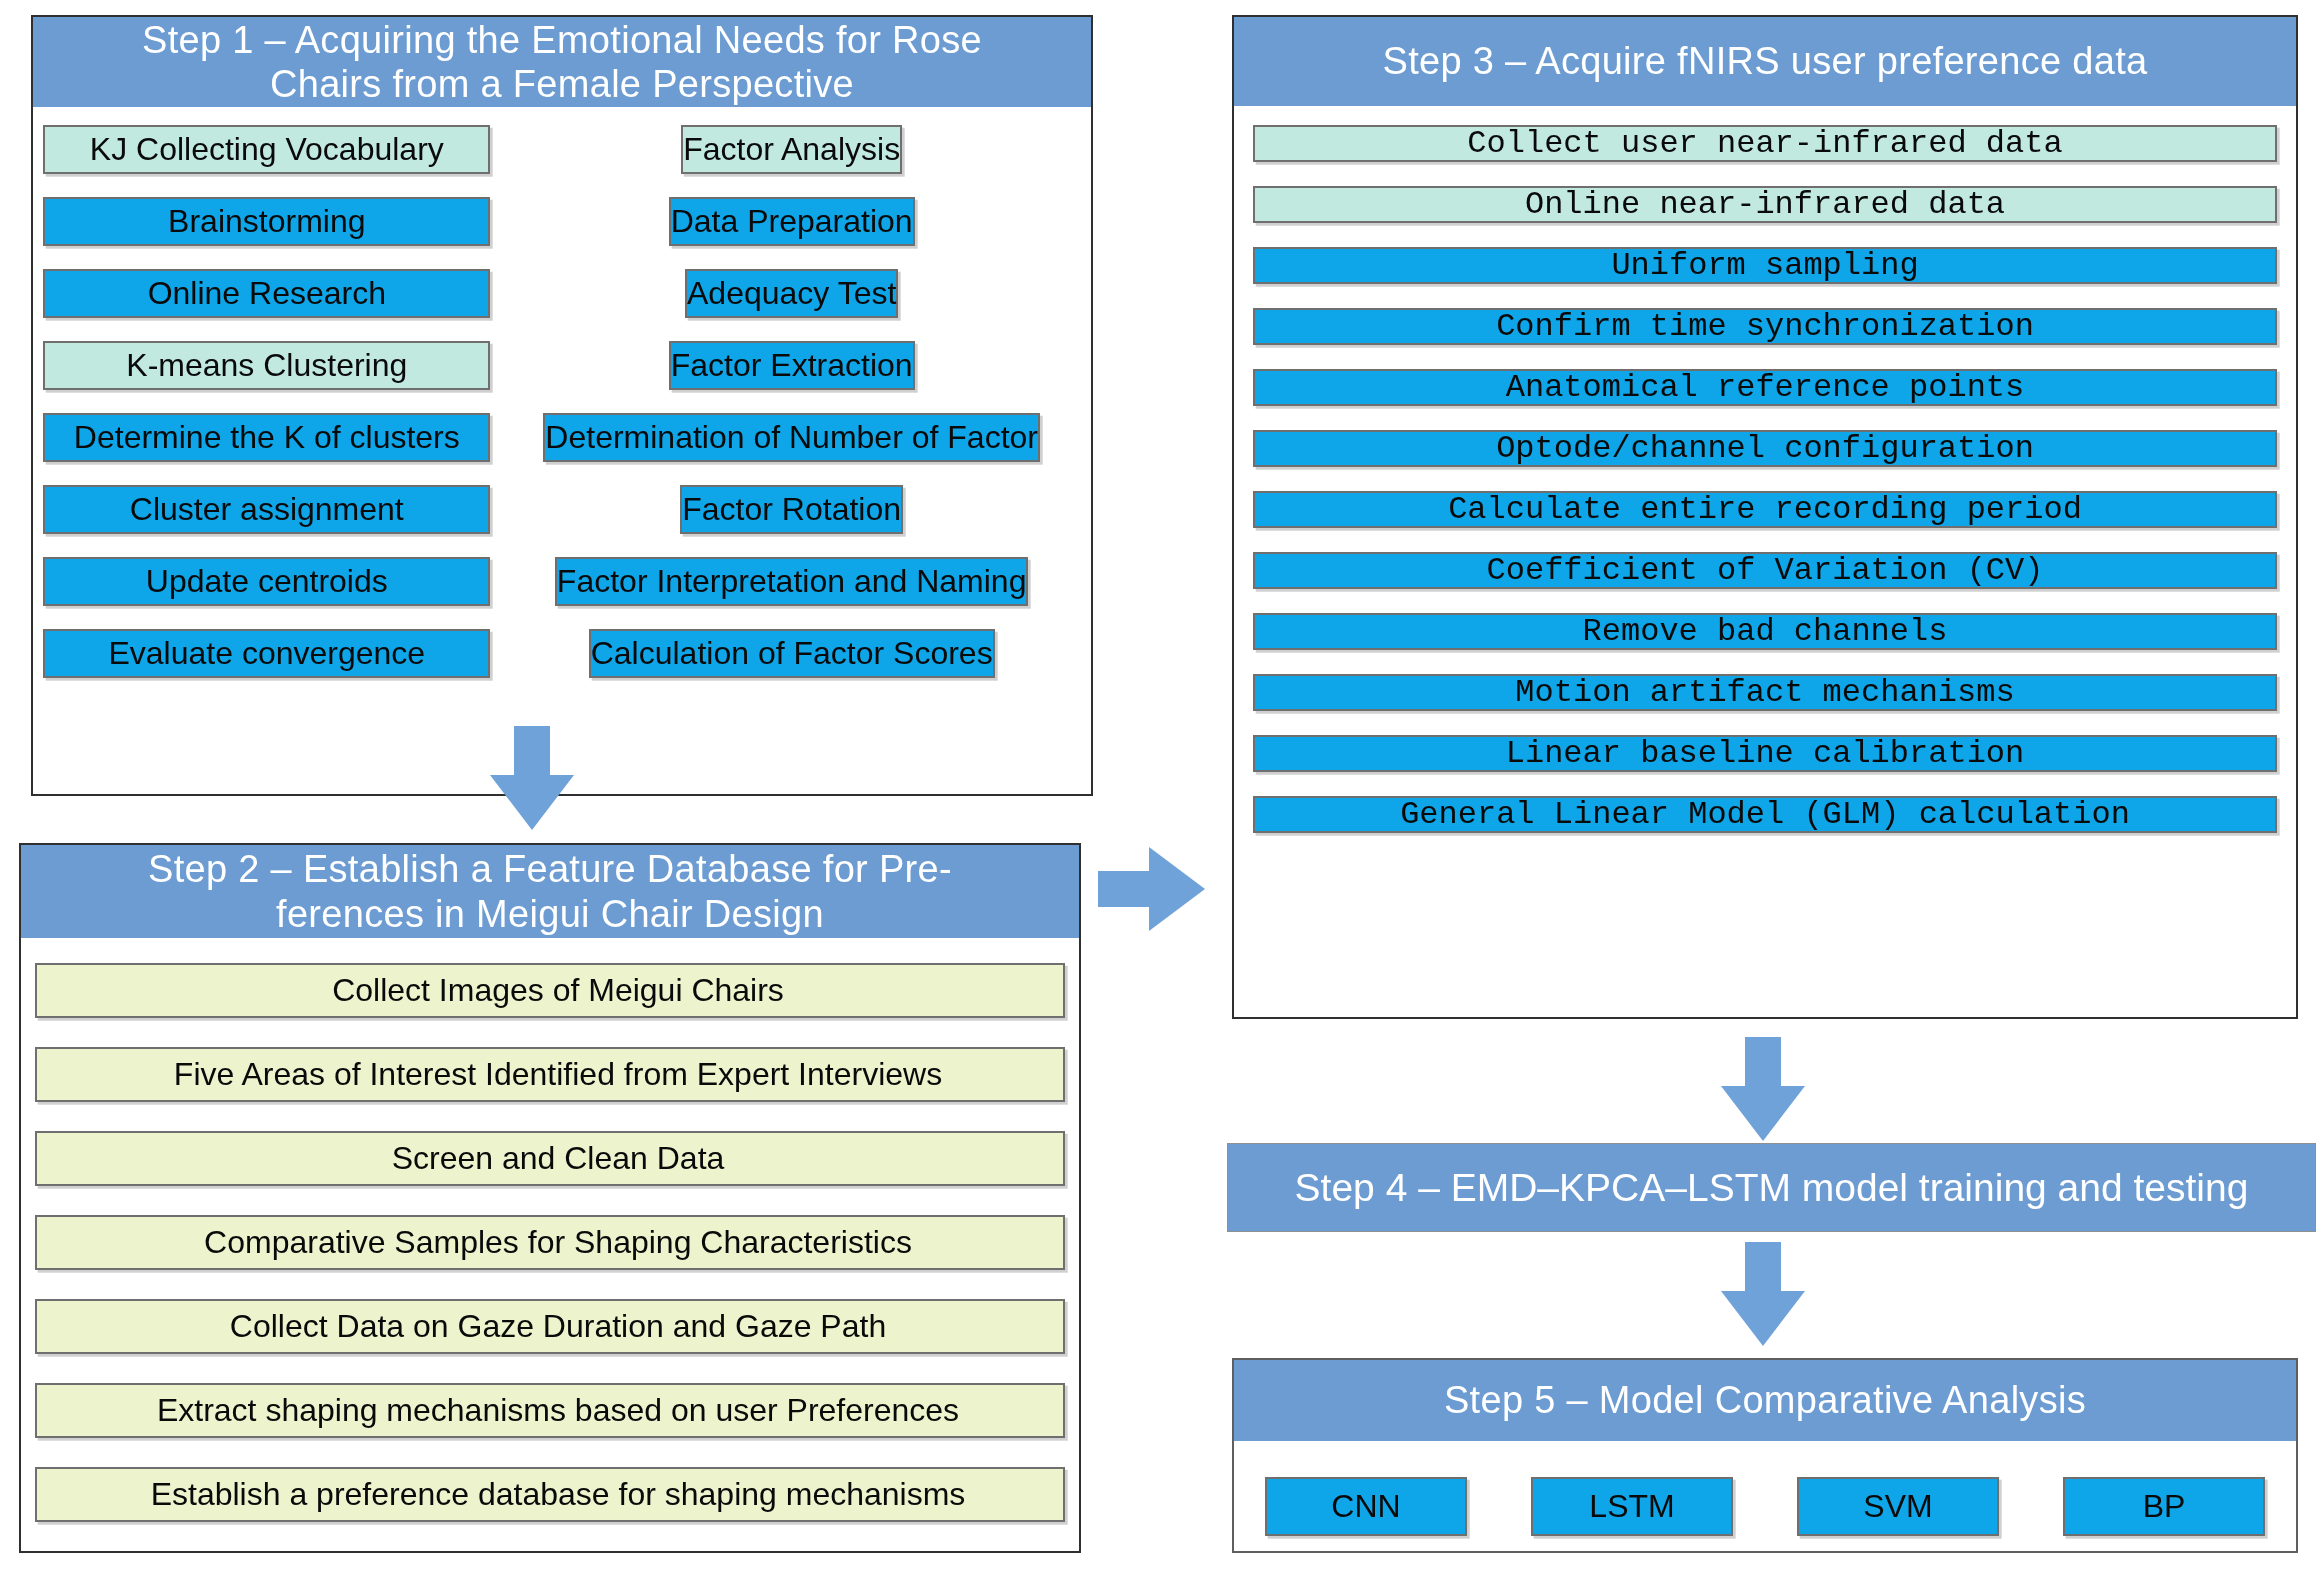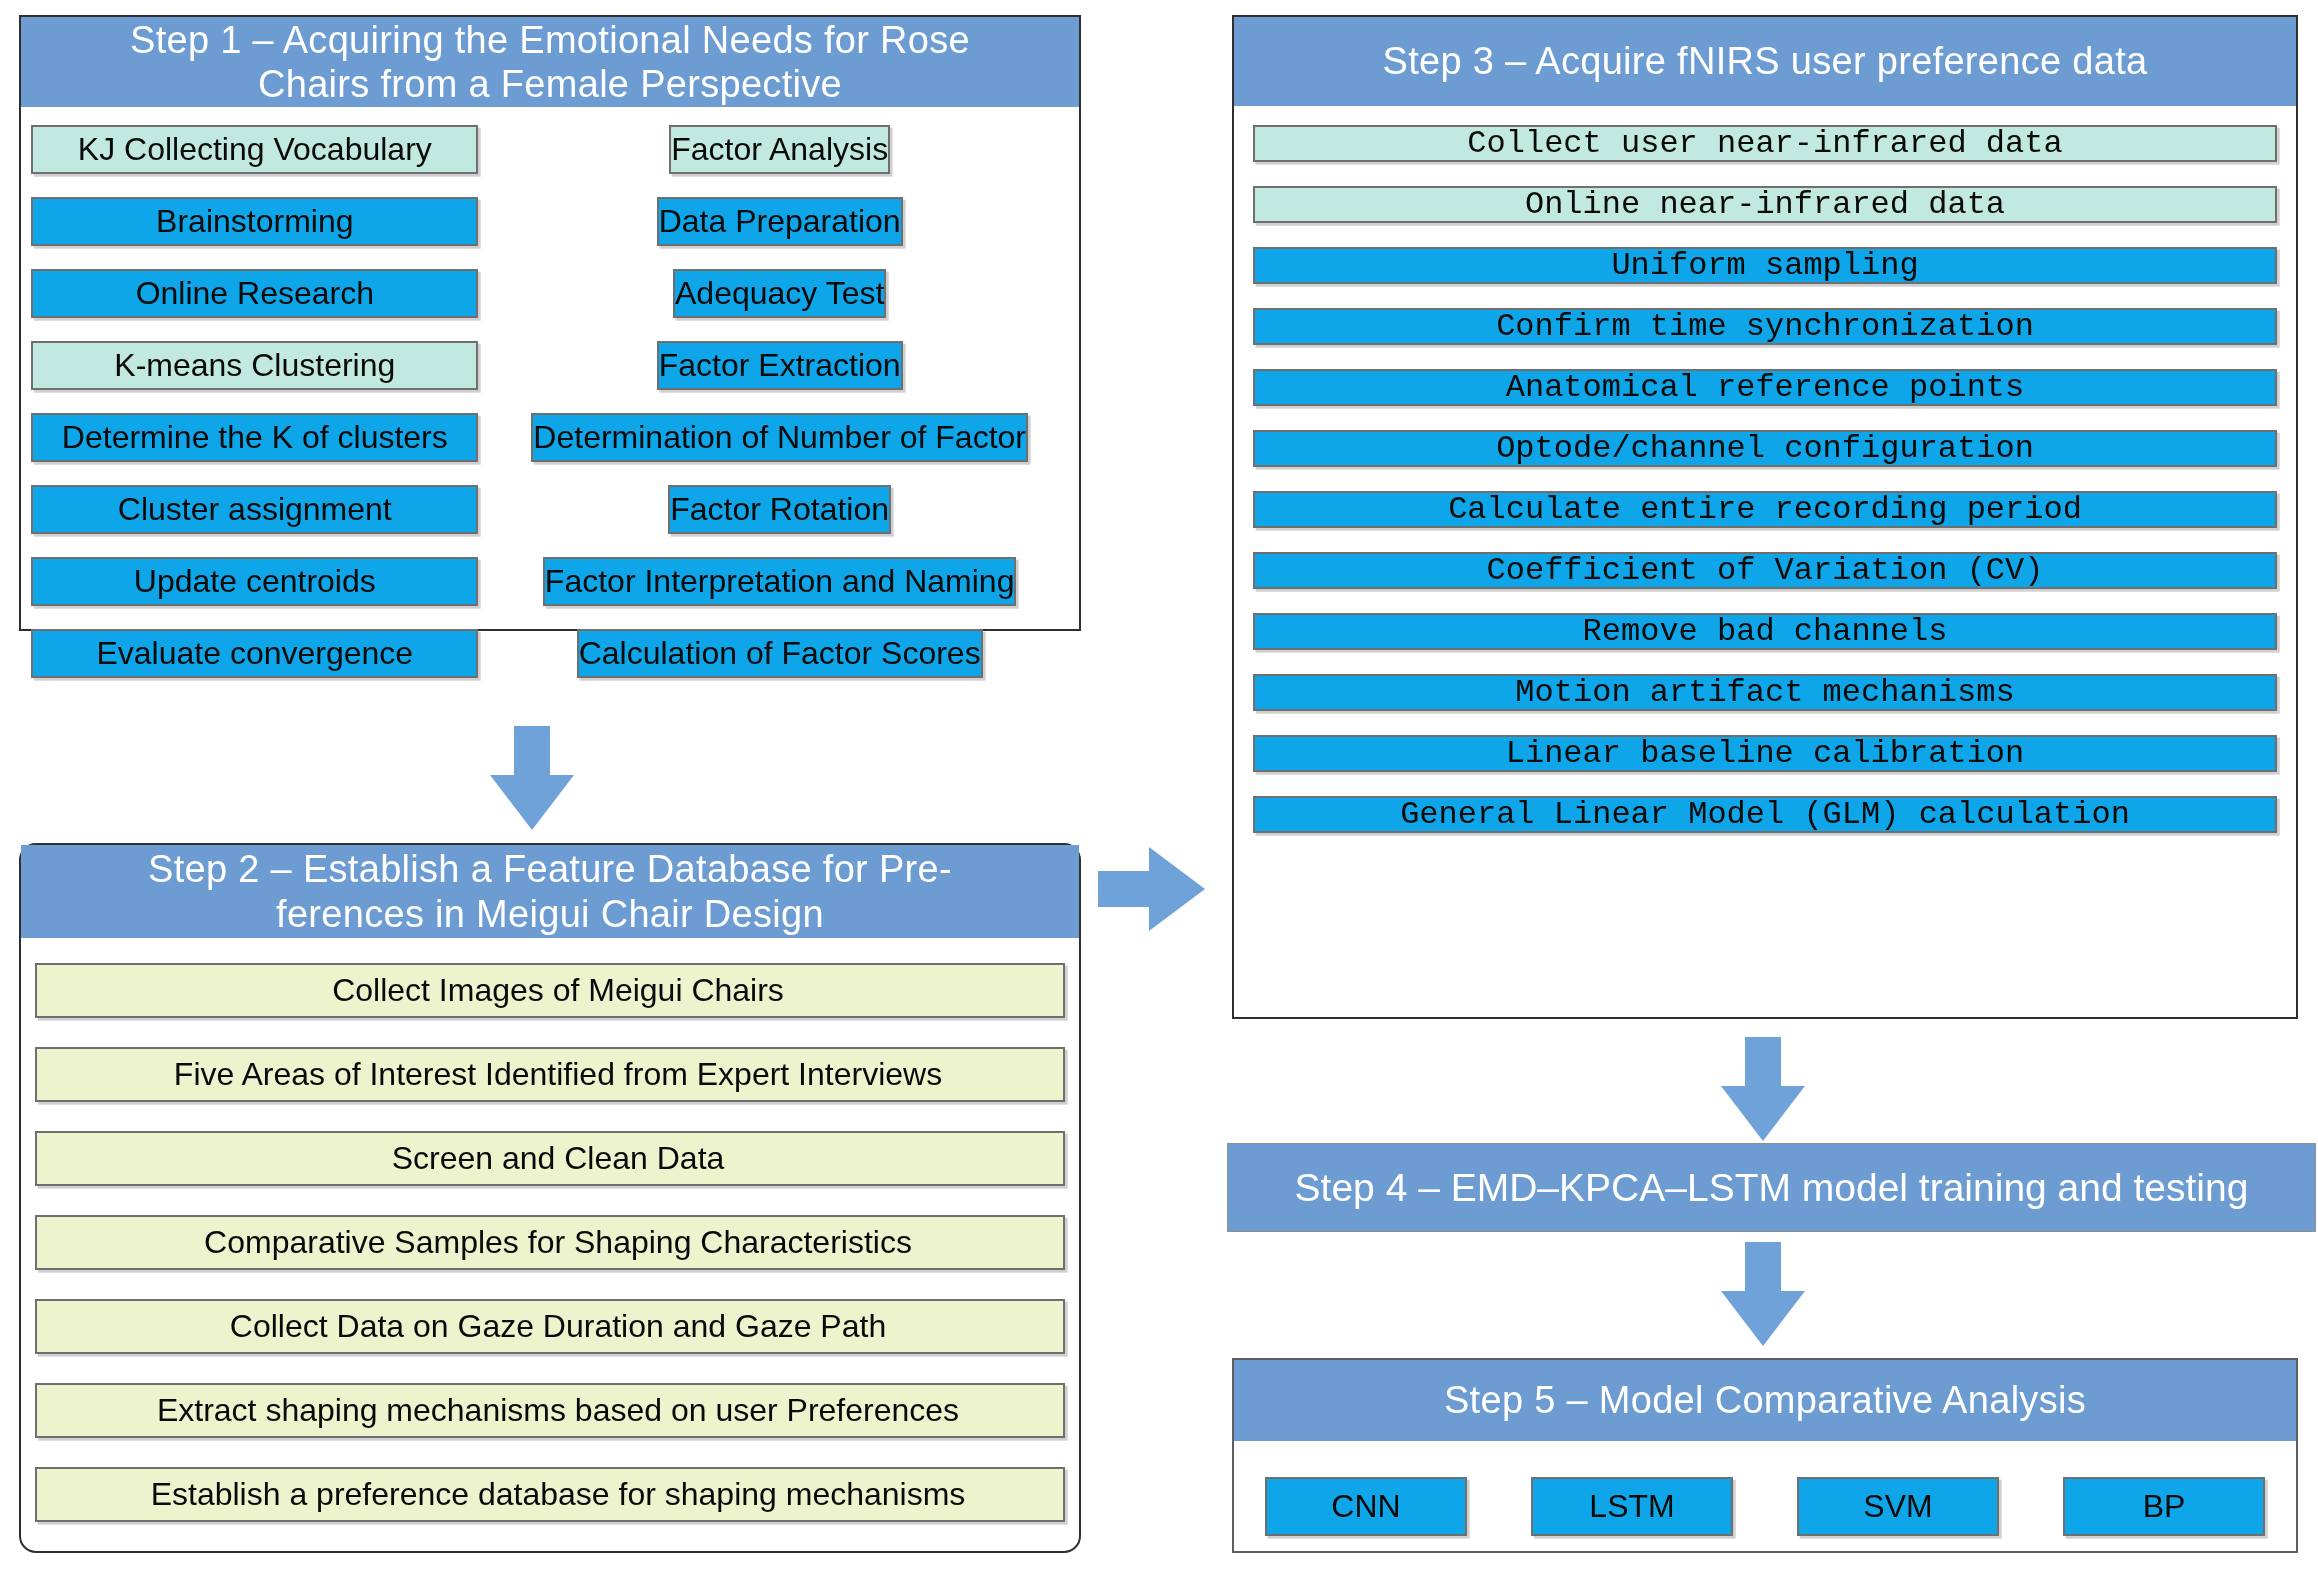--- a/index.html
+++ b/index.html
@@ -54,30 +54,30 @@
     justify-content:center;
     text-align:center;
     font-size:32px;
     color:#0a0a0a;
     white-space:nowrap;
   }
   .box.teal{background:#c1e9e0;}
   .box.green{background:#edf3cd;}
 
   
-  #panel1{left:19px;top:15px;width:1062px;height:616px;}
+  #panel1{left:31px;top:15px;width:1062px;height:781px;}
   #panel1 .panel-header{height:90px;}
   #panel1 .content{display:flex;gap:12.3px;padding:18px 10.3px;}
   #panel1 .col{display:flex;flex-direction:column;gap:23px;}
   #panel1 .col.left{width:447px;flex:none;}
   #panel1 .col.right{flex:1;align-items:center;}
   #panel1 .box{height:49px;flex:none;}
 
   
-  #panel2{left:19px;top:843px;width:1062px;height:710px;border-radius:17px;}
+  #panel2{left:19px;top:843px;width:1062px;height:710px;}
   #panel2 .panel-header{height:93px;}
   #panel2 .content{display:flex;flex-direction:column;gap:29px;padding:24.6px 13.7px;}
   #panel2 .box{height:55px;flex:none;padding-left:16px;}
 
   
   #panel3{left:1232px;top:15px;width:1066px;height:1004px;}
   #panel3 .panel-header{height:89px;}
   #panel3 .content{display:flex;flex-direction:column;gap:24px;padding:19px 19px;}
   #panel3 .box{height:37px;flex:none;font-family:Liberation Mono, monospace;}
 

